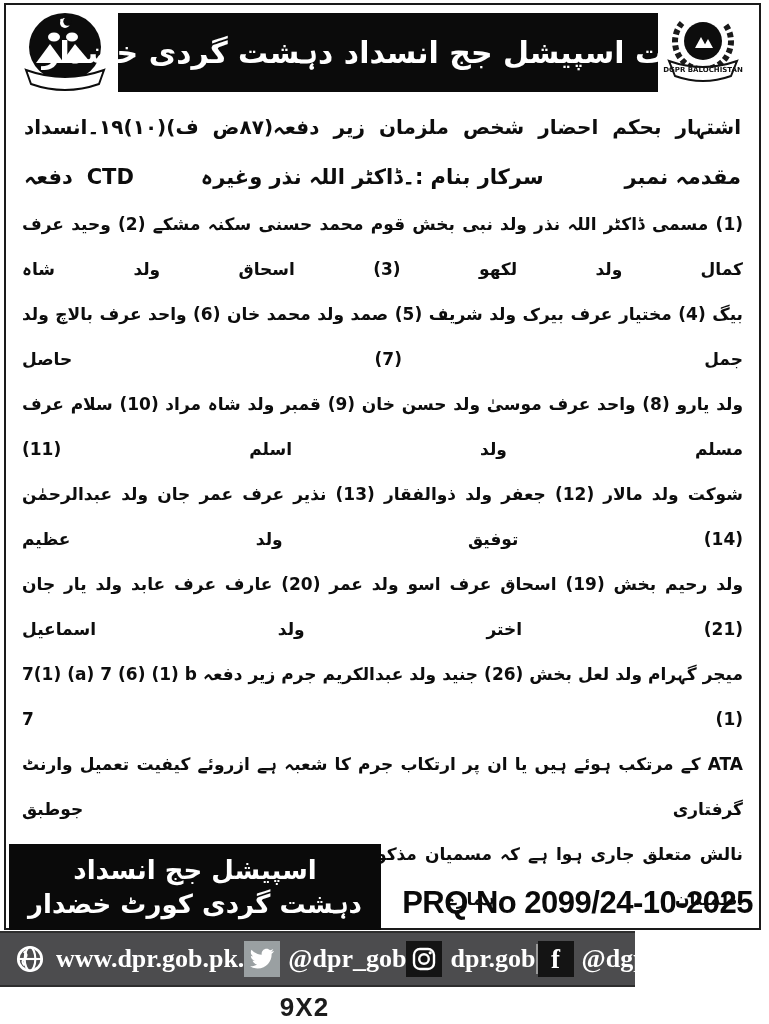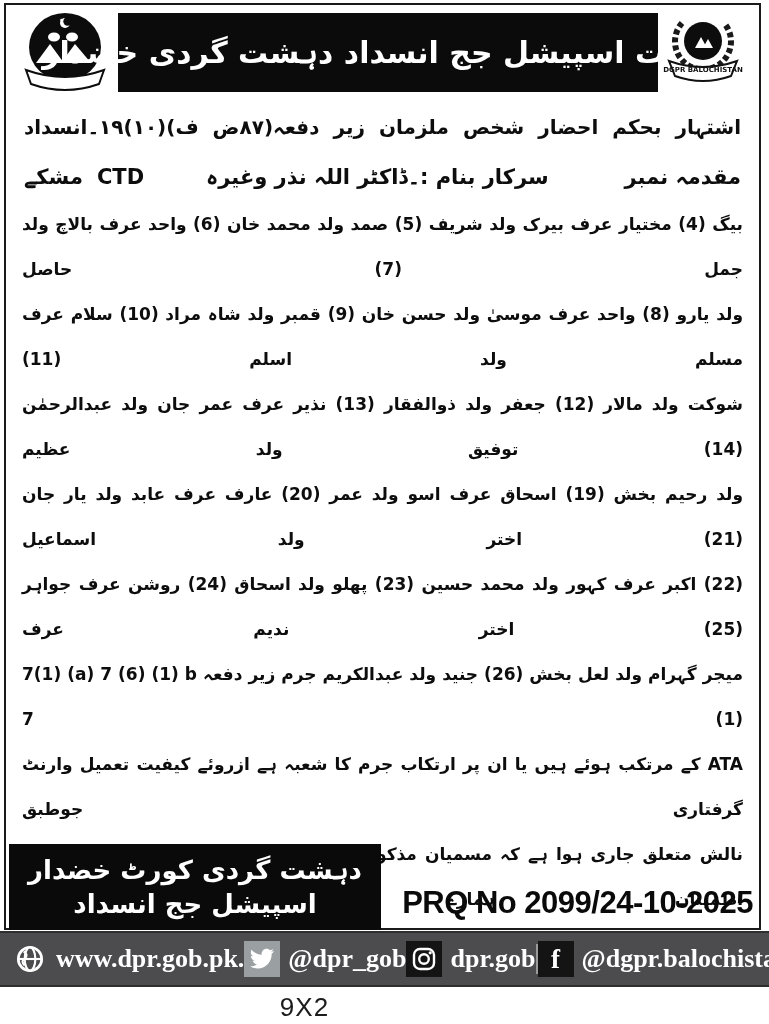--- a/index.html
+++ b/index.html
@@ -27,33 +27,33 @@
   .body-text{position:absolute;top:197px;left:16px;right:16px;}
   .body-line{direction:rtl;font-size:17px;font-weight:700;line-height:45px;
              text-align:justify;text-align-last:justify;}
   
   .court-box{position:absolute;left:3px;top:839px;width:372px;height:86px;background:#0a0a0a;
              color:#fff;direction:rtl;text-align:center;font-weight:700;font-size:26px;
              display:flex;flex-direction:column;justify-content:center;gap:4px;}
   .prq{position:absolute;right:6px;top:880px;font-size:31px;font-weight:700;
        font-family:"Liberation Sans",sans-serif;letter-spacing:-0.5px;color:#0a0a0a;white-space:nowrap;}
   
-  .social-bar{position:absolute;left:0;top:931px;width:769px;height:56px;background:#4c4c4e;
+  .social-bar{position:absolute;left:0;top:931px;width:635px;height:56px;background:#4c4c4e;
               display:flex;align-items:center;justify-content:space-between;box-sizing:border-box;
               padding:0 12px;border-top:2px solid #2e2e2e;border-bottom:2px solid #2e2e2e;}
   .social-item{display:flex;align-items:center;gap:8px;color:#fff;font-weight:700;font-size:26px;
                font-family:"Liberation Serif",serif;white-space:nowrap;cursor:pointer;}
   .tile{width:36px;height:36px;display:flex;align-items:center;justify-content:center;flex:0 0 auto;}
   .tile.dark{background:#141414;}
   .tile.light{background:#9aa0a2;}
   .fb-f{color:#fff;font-family:"Liberation Serif",serif;font-weight:700;font-size:27px;line-height:1;}
   .sep{width:2px;height:30px;background:#9a9a9a;flex:0 0 auto;}
   
   .size-tag{position:absolute;left:0;top:992px;width:609px;text-align:center;font-size:26px;
-            font-weight:400;color:#1c1c1c;font-family:"Liberation Sans",sans-serif;letter-spacing:1px;}
+            font-weight:700;color:#1c1c1c;font-family:"Liberation Sans",sans-serif;letter-spacing:1px;}
 </style>
 </head>
 <body>
 
 <div class="canvas">
   <div class="frame">
 
     <div class="logo-left">
       <svg viewBox="0 0 102 86" width="102" height="86">
         <ellipse cx="51" cy="37" rx="36" ry="34" fill="#0c0c0c"></ellipse>
@@ -85,39 +85,39 @@
 
     <div class="case-line1">اشتہار بحکم احضار شخص ملزمان زیر دفعہ(۸۷ض ف)(۱۰)۱۹۔انسداد دہشت گردی ایکٹ ۱۹۹۷</div>
 
     <div class="case-line2">
       <span class="case-cell">
         <span>مقدمہ نمبر</span>
       </span>
       <span>سرکار بنام :۔ڈاکٹر اللہ نذر وغیرہ</span>
       <span class="agency-cell">
         <span class="ltr">CTD</span>
-        <span>مشکے</span>
+        <span>دفعہ</span>
       </span>
     </div>
 
     <div class="body-text">
+      <div class="body-line">(1) مسمی ڈاکٹر اللہ نذر ولد نبی بخش قوم محمد حسنی سکنہ مشکے (2) وحید عرف کمال ولد لکھو (3) اسحاق ولد شاہ</div>
       <div class="body-line">بیگ (4) مختیار عرف بیرک ولد شریف (5) صمد ولد محمد خان (6) واحد عرف بالاچ ولد جمل (7) حاصل</div>
       <div class="body-line">ولد یارو (8) واحد عرف موسیٰ ولد حسن خان (9) قمبر ولد شاہ مراد (10) سلام عرف مسلم ولد اسلم (11)</div>
       <div class="body-line">شوکت ولد مالار (12) جعفر ولد ذوالفقار (13) نذیر عرف عمر جان ولد عبدالرحمٰن (14) توفیق ولد عظیم</div>
       <div class="body-line">ولد رحیم بخش (19) اسحاق عرف اسو ولد عمر (20) عارف عرف عابد ولد یار جان (21) اختر ولد اسماعیل</div>
-      <div class="body-line">(22) اکبر عرف کہور ولد محمد حسین (23) پھلو ولد اسحاق (24) روشن عرف جواہر (25) اختر ندیم عرف</div>
       <div class="body-line">میجر گہرام ولد لعل بخش (26) جنید ولد عبدالکریم جرم زیر دفعہ ‎7(1) (a) 7 (6) (1) b 7 (1)‎</div>
       <div class="body-line">ATA کے مرتکب ہوئے ہیں یا ان پر ارتکاب جرم کا شعبہ ہے ازروئے کیفیت تعمیل وارنٹ گرفتاری جوطبق</div>
       <div class="body-line">نالش متعلق جاری ہوا ہے کہ مسمیان مذکورہ دستیاب نہیں ہوسکتے اور ہرگاہ حسب اطمینان ہمارے ثابت ہوا</div>
 
     </div>
 
     <div class="court-box">
+      <div>اسپیشل جج انسداد</div>
       <div>دہشت گردی کورٹ خضدار</div>
-      <div>اسپیشل جج انسداد</div>
     </div>
 
     <div class="prq">PRQ No 2099/24-10-2025</div>
   </div>
 
   <div class="social-bar">
     <div class="social-item">
       <span class="tile" style="background:transparent">
         <svg viewBox="0 0 30 30" width="32" height="32">
           <circle cx="15" cy="15" r="11" fill="none" stroke="#ffffff" stroke-width="2.5"></circle>

